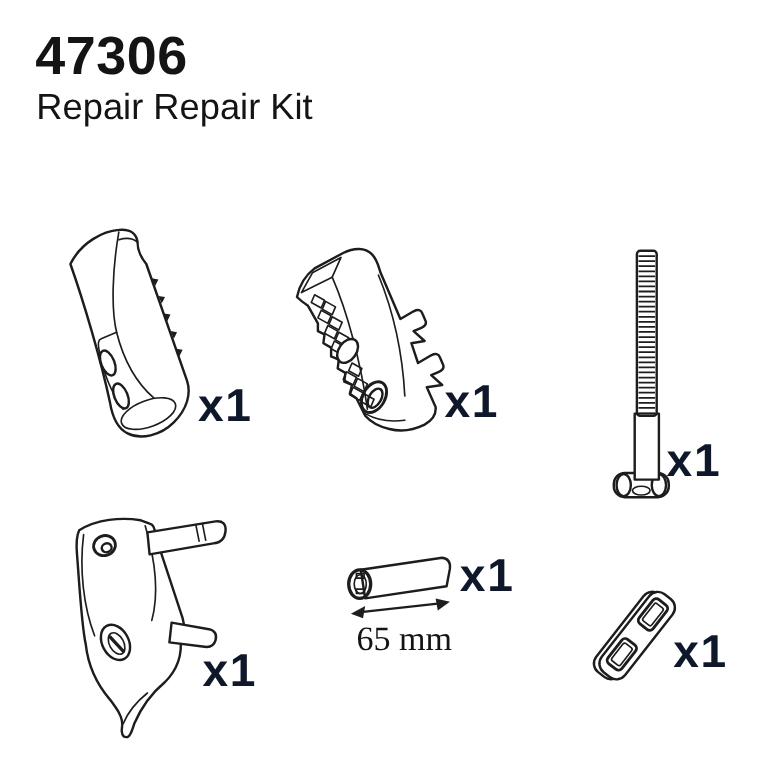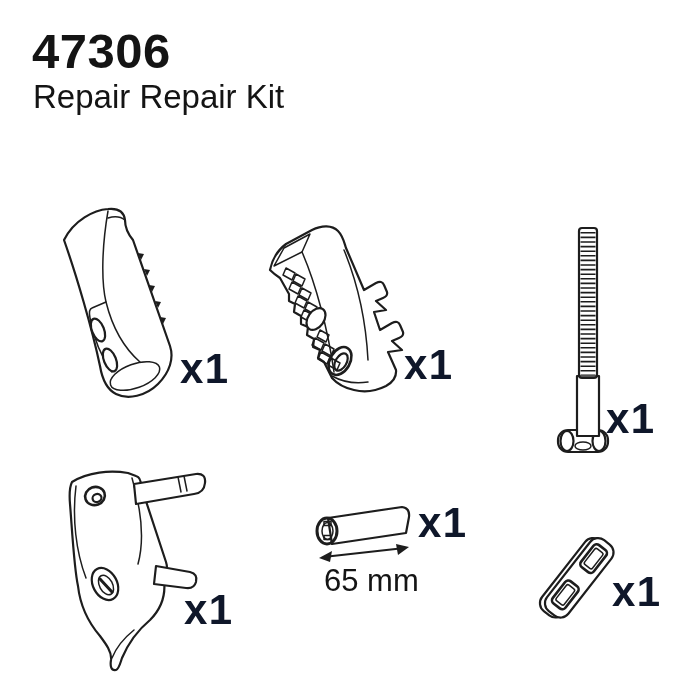--- a/index.html
+++ b/index.html
@@ -4,21 +4,21 @@
 <style>
   html,body{margin:0;padding:0;}
   body{
     width:700px;height:700px;background:#ffffff;position:relative;overflow:hidden;
     font-family:"Liberation Sans", sans-serif;color:#141414;
   }
   .abs{position:absolute;}
   .part-number{font-size:49px;font-weight:700;letter-spacing:.5px;line-height:1;color:#141414;}
   .kit-name{font-size:33px;font-weight:400;line-height:1;color:#141414;}
   .qty{font-size:42px;font-weight:700;letter-spacing:1.5px;line-height:1;color:#0f172a;}
-  .dim{font-size:31px;font-weight:400;line-height:1;color:#141414;}
+  .dim{font-size:31px;font-weight:400;line-height:1;color:#141414;font-family:Liberation Serif, serif;}
   svg{display:block;overflow:visible;}
   .ln{fill:none;stroke:#1d1d1d;stroke-width:2.2;stroke-linecap:round;stroke-linejoin:round;}
   .lnw{fill:#ffffff;stroke:#1d1d1d;stroke-width:2.2;stroke-linecap:round;stroke-linejoin:round;}
   .thin{fill:none;stroke:#1d1d1d;stroke-width:1.5;stroke-linecap:round;stroke-linejoin:round;}
   .bold{fill:none;stroke:#1d1d1d;stroke-width:3;stroke-linecap:round;stroke-linejoin:round;}
   .solid{fill:#1d1d1d;stroke:none;}
 </style>
 </head>
 <body>
 

